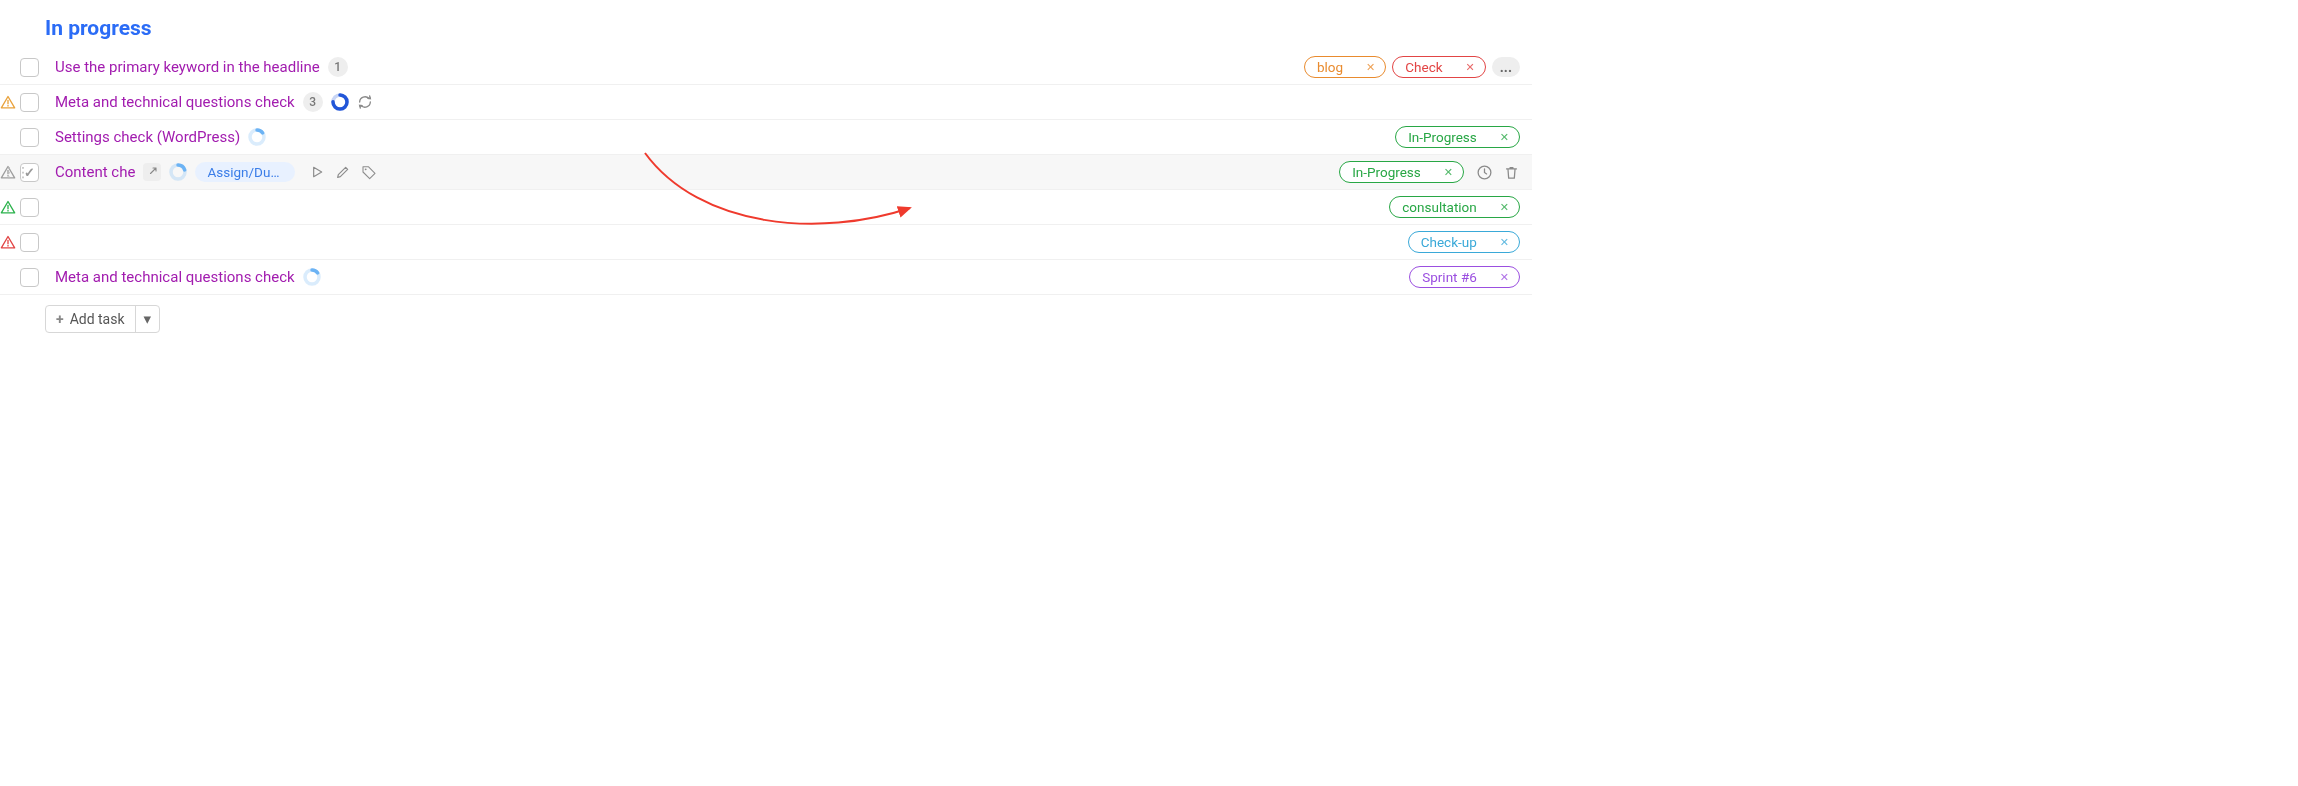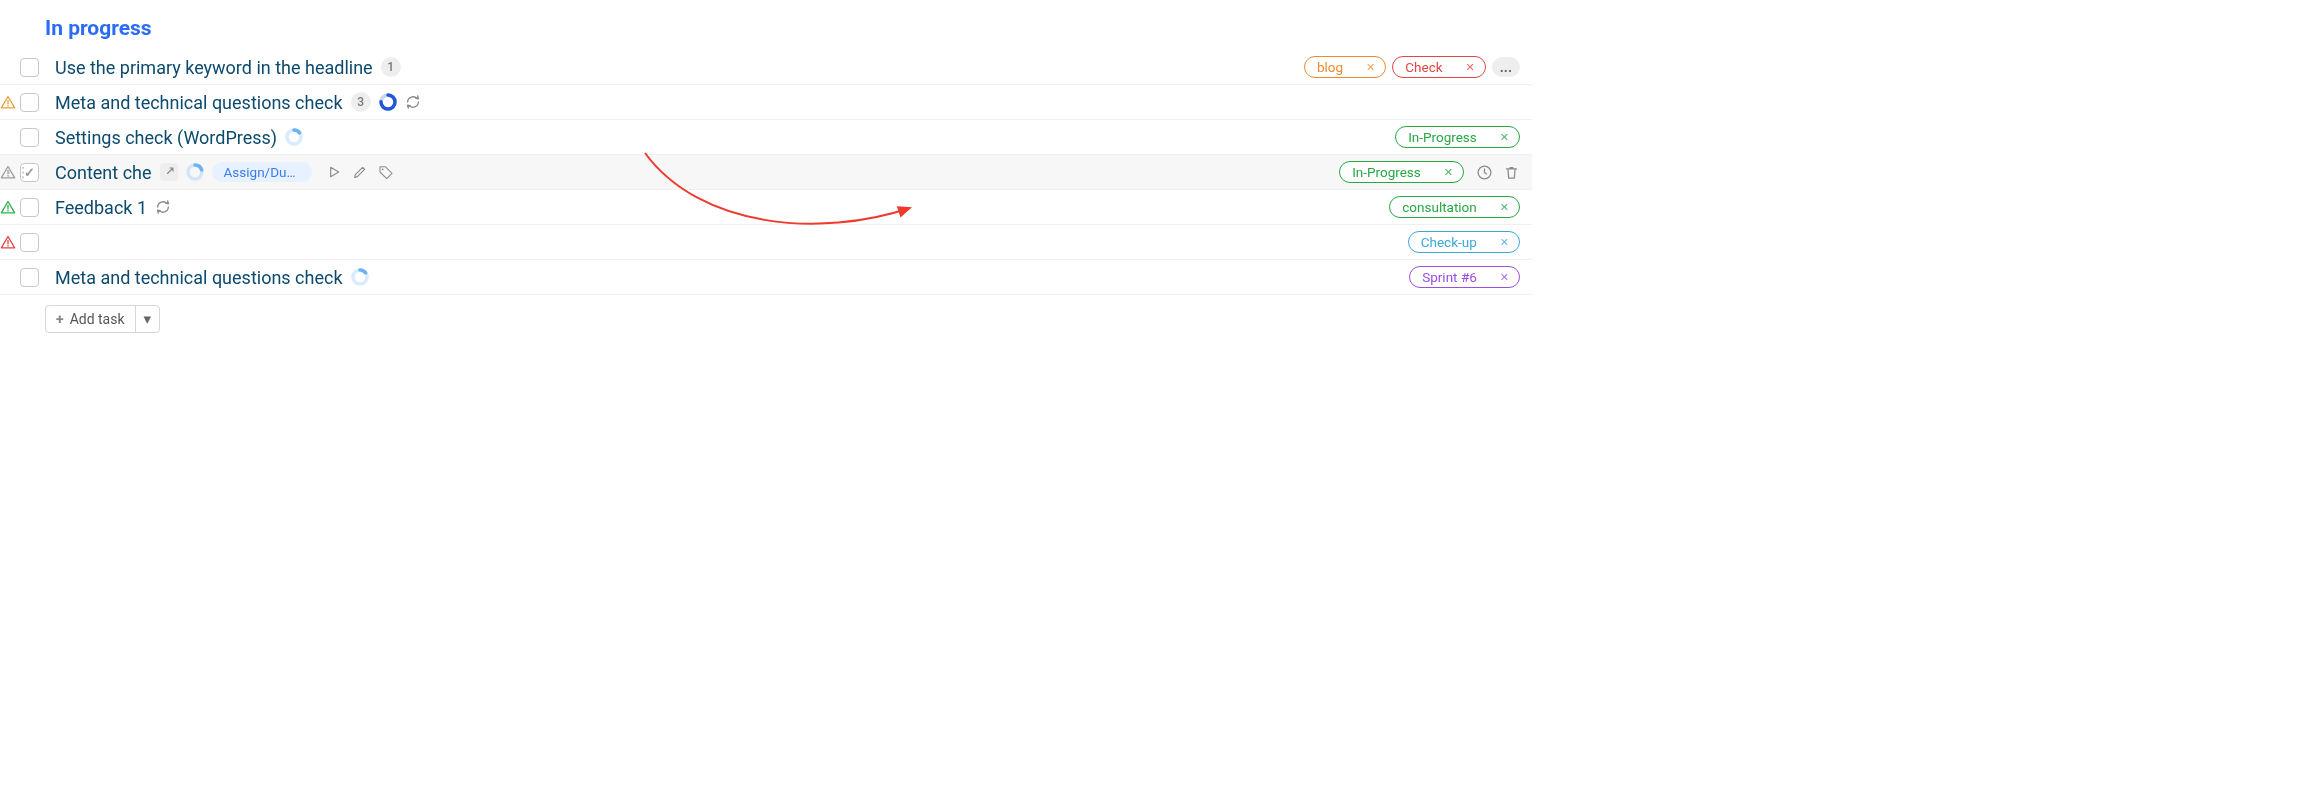--- a/index.html
+++ b/index.html
@@ -57,22 +57,22 @@
   }
   .task-main {
     display: flex;
     align-items: center;
     gap: 8px;
     padding-left: 10px;
     flex: 1;
     min-width: 0;
   }
   .task-title {
-    color: #0c4a6e;
-    font-size: 18px;
+    color: #a21caf;
+    font-size: 15px;
     white-space: nowrap;
   }
   .count-badge {
     background: #eeeeee;
     color: #777;
     border-radius: 50%;
     width: 20px;
     height: 20px;
     display: inline-flex;
     align-items: center;
@@ -312,29 +312,20 @@
       </div>
     </div>
     <div class="task-row">
       <div class="gutter">
         <svg width="17" height="17" viewBox="0 0 24 24">
           <path d="M12 3 L22 20 H2 Z" fill="none" stroke="#2bb24c" stroke-width="2" stroke-linejoin="round"></path>
           <line x1="12" y1="9" x2="12" y2="14" stroke="#2bb24c" stroke-width="2" stroke-linecap="round"></line>
           <circle cx="12" cy="17" r="1.2" fill="#2bb24c"></circle>
         </svg>
         <div class="checkbox"></div>
-      </div>
-      <div class="task-main">
-        <span class="task-title">Feedback 1</span>
-        <svg class="recur-icon" width="16" height="16" viewBox="0 0 24 24">
-          <path d="M4 12a8 8 0 0 1 14-5l2-1" fill="none" stroke="currentColor" stroke-width="2" stroke-linecap="round"></path>
-          <path d="M20 12a8 8 0 0 1-14 5l-2 1" fill="none" stroke="currentColor" stroke-width="2" stroke-linecap="round"></path>
-          <polyline points="19 3 20 7 16 6" fill="none" stroke="currentColor" stroke-width="2" stroke-linecap="round"></polyline>
-          <polyline points="5 21 4 17 8 18" fill="none" stroke="currentColor" stroke-width="2" stroke-linecap="round"></polyline>
-        </svg>
       </div>
       <div class="right-side">
         <span class="tag-pill" style="border-color:#28a745;color:#28a745">
           <span>consultation</span>
           <span class="tag-x">✕</span>
         </span>
       </div>
     </div>
     <div class="task-row">
       <div class="gutter">

